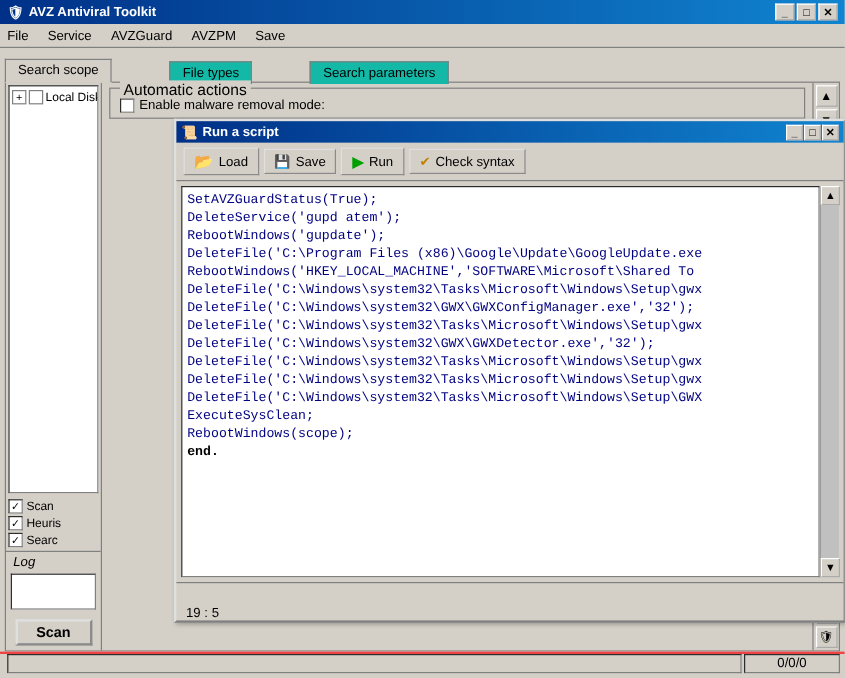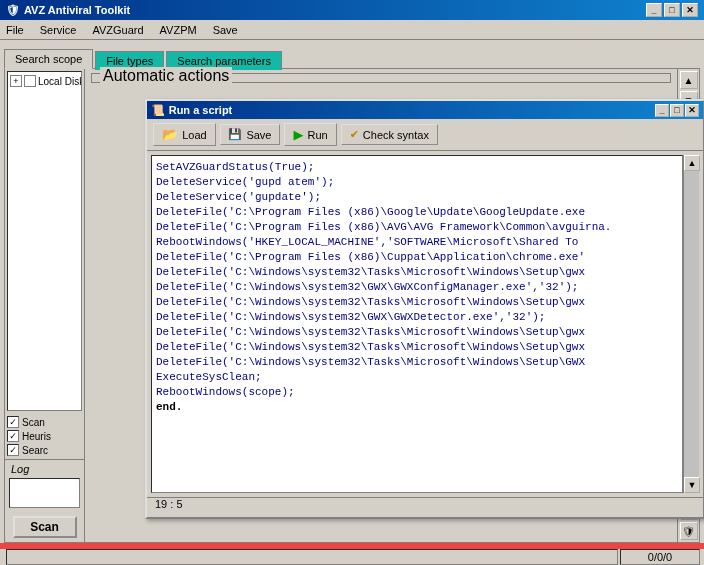--- a/index.html
+++ b/index.html
@@ -62,20 +62,21 @@
       font-size: 11px;
     }
 
     
     .tabs-container {
       display: flex;
       align-items: flex-end;
       padding: 4px 4px 0 4px;
       background: #d4d0c8;
       height: 28px;
+      gap: 46px;
     }
     .tab {
       padding: 3px 10px;
       border: 1px solid #808080;
       border-bottom: none;
       background: #d4d0c8;
       cursor: pointer;
       font-size: 11px;
       margin-right: 2px;
       position: relative;
@@ -208,21 +209,21 @@
       margin: 2px 4px;
       position: relative;
       background: #d4d0c8;
     }
     .auto-actions-title {
       position: absolute;
       top: -7px;
       left: 8px;
       background: #d4d0c8;
       padding: 0 3px;
-      font-size: 16px;
+      font-size: 13px;
     }
     .auto-actions-row {
       display: flex;
       align-items: center;
       gap: 4px;
       margin-top: 4px;
     }
 
     
     .right-buttons {
@@ -357,35 +358,35 @@
       justify-content: center;
       cursor: pointer;
       font-size: 9px;
     }
     .scroll-track {
       flex: 1;
       background: #c0c0c0;
     }
 
     .dialog-statusbar {
-      height: 20px;
+      height: 32px;
       border-top: 1px solid #808080;
       display: flex;
-      align-items: flex-start;
+      align-items: flex-end;
       padding: 0 8px;
       font-size: 11px;
     }
 
     
     .bottom-bar {
       height: 22px;
       background: #d4d0c8;
-      border-top: 6px solid #ef4444;
-      display: flex;
-      align-items: center;
+      border-top: 2px solid #ef4444;
+      display: flex;
+      align-items: flex-start;
       padding: 0 4px;
       justify-content: space-between;
     }
     .h-scroll {
       flex: 1;
       height: 16px;
       background: #d4d0c8;
       border: 1px inset #808080;
       display: flex;
       align-items: center;
@@ -469,20 +470,24 @@
       <div class="log-label">Log</div>
       <div class="log-box"></div>
     </div>
     <button class="scan-btn-large">Scan</button>
   </div>
 
   <div class="center-area" style="position:relative;">
 
     <div class="auto-actions">
       <span class="auto-actions-title">Automatic actions</span>
+      <div class="auto-actions-row">
+        <div class="win-checkbox"></div>
+        <span>Enable malware removal mode:</span>
+      </div>
     </div>
 
     <div class="script-dialog">
 
       <div class="dialog-title-bar">
         <div style="display:flex;align-items:center;gap:4px;">
           <span>📜</span>
           <span>Run a script</span>
         </div>
         <div class="dialog-title-buttons">
@@ -508,25 +513,23 @@
         <button class="toolbar-btn">
           <span class="btn-icon-check">✔</span>
           <span>Check syntax</span>
         </button>
       </div>
 
       <div class="dialog-content">
         <div class="script-editor" id="scriptEditorLines">
         <div class="script-line">SetAVZGuardStatus(True);</div>
             <div class="script-line">DeleteService('gupd atem');</div>
-            <div class="script-line">DeleteService('gupdate');</div>
+            <div class="script-line">RebootWindows('gupdate');</div>
             <div class="script-line">DeleteFile('C:\Program Files (x86)\Google\Update\GoogleUpdate.exe</div>
-            <div class="script-line">DeleteFile('C:\Program Files (x86)\AVG\AVG Framework\Common\avguirna.</div>
             <div class="script-line">RebootWindows('HKEY_LOCAL_MACHINE','SOFTWARE\Microsoft\Shared To</div>
-            <div class="script-line">DeleteFile('C:\Program Files (x86)\Cuppat\Application\chrome.exe'</div>
             <div class="script-line">DeleteFile('C:\Windows\system32\Tasks\Microsoft\Windows\Setup\gwx</div>
             <div class="script-line">DeleteFile('C:\Windows\system32\GWX\GWXConfigManager.exe','32');</div>
             <div class="script-line">DeleteFile('C:\Windows\system32\Tasks\Microsoft\Windows\Setup\gwx</div>
             <div class="script-line">DeleteFile('C:\Windows\system32\GWX\GWXDetector.exe','32');</div>
             <div class="script-line">DeleteFile('C:\Windows\system32\Tasks\Microsoft\Windows\Setup\gwx</div>
             <div class="script-line">DeleteFile('C:\Windows\system32\Tasks\Microsoft\Windows\Setup\gwx</div>
             <div class="script-line">DeleteFile('C:\Windows\system32\Tasks\Microsoft\Windows\Setup\GWX</div>
             <div class="script-line">ExecuteSysClean;</div>
             <div class="script-line">RebootWindows(scope);</div>
             <div class="script-line bold-text">end.</div>

